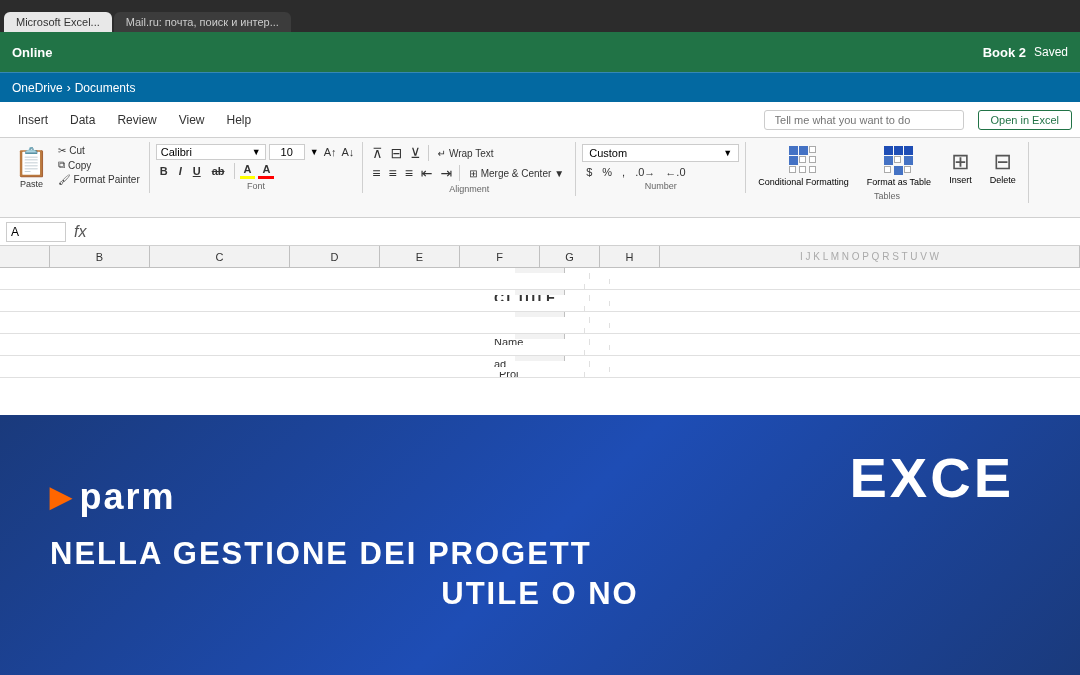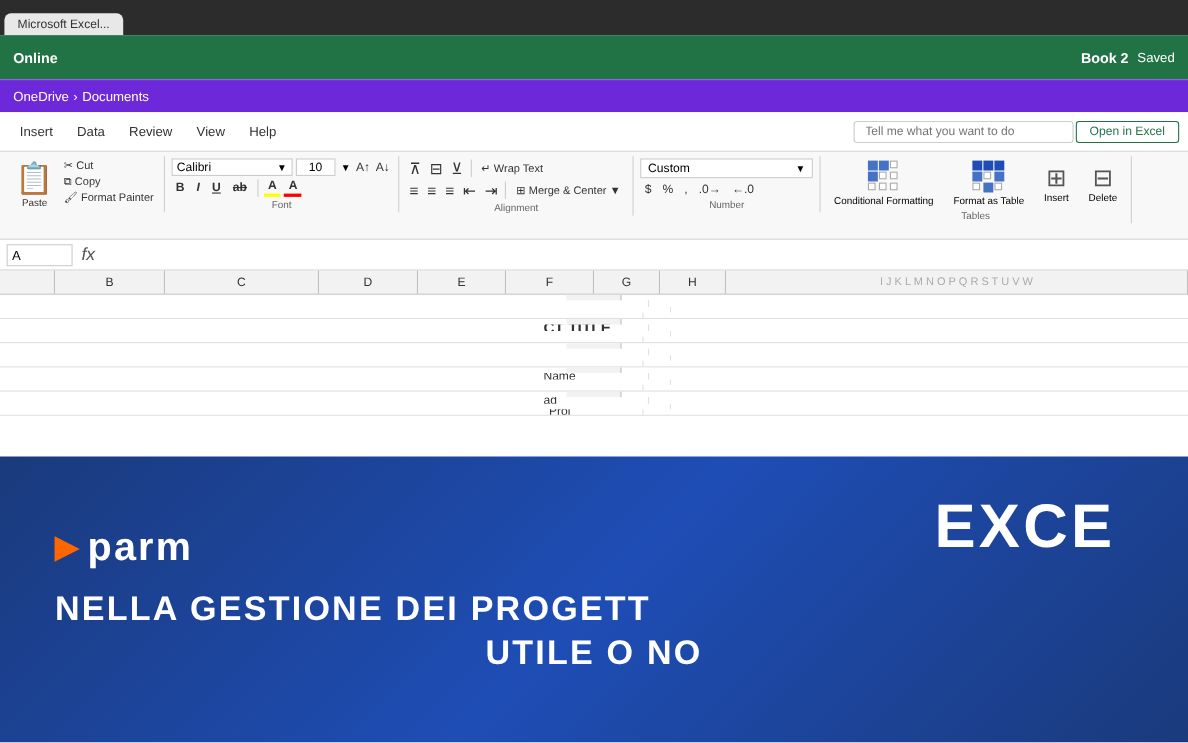--- a/index.html
+++ b/index.html
@@ -33,21 +33,21 @@
       height: 40px;
       display: flex;
       align-items: center;
       padding: 0 12px;
       justify-content: space-between;
     }
     .excel-title { color: white; font-size: 13px; font-weight: 600; display: flex; align-items: center; gap: 8px; }
 
     
     .onedrive-bar {
-      background: #6d28d9;
+      background: #0369a1;
       height: 30px;
       display: flex;
       align-items: center;
       padding: 0 12px;
       border-top: 1px solid rgba(255,255,255,0.2);
     }
     .breadcrumb { color: white; font-size: 12px; display: flex; align-items: center; gap: 4px; }
 
     
     .menu-bar {
@@ -69,20 +69,21 @@
     .menu-search {
       margin-left: auto;
       padding: 3px 10px;
       font-size: 11px;
       color: #555;
       border: 1px solid #ccc;
       border-radius: 3px;
       width: 200px;
     }
     .menu-open-excel {
+      margin-left: 12px;
       padding: 3px 12px;
       font-size: 11px;
       color: #217346;
       border: 1px solid #217346;
       border-radius: 3px;
       background: white;
       cursor: pointer;
     }
 
     
@@ -399,20 +400,23 @@
     .c-more { flex: 1; }
 
     .caret { font-size: 9px; margin-left: 2px; }
   </style>
 </head>
 <body>
 
 <div class="browser-tabs">
   <div class="browser-tab active">
     <span>Microsoft Excel...</span>
+  </div>
+  <div class="browser-tab">
+    <span>Mail.ru: почта, поиск и интер...</span>
   </div>
 </div>
 
 <div class="main-excel">
 
   <div class="excel-topbar">
     <div class="excel-title">
       <span>Online</span>
     </div>
     <div style="display:flex;align-items:center;gap:8px;">

